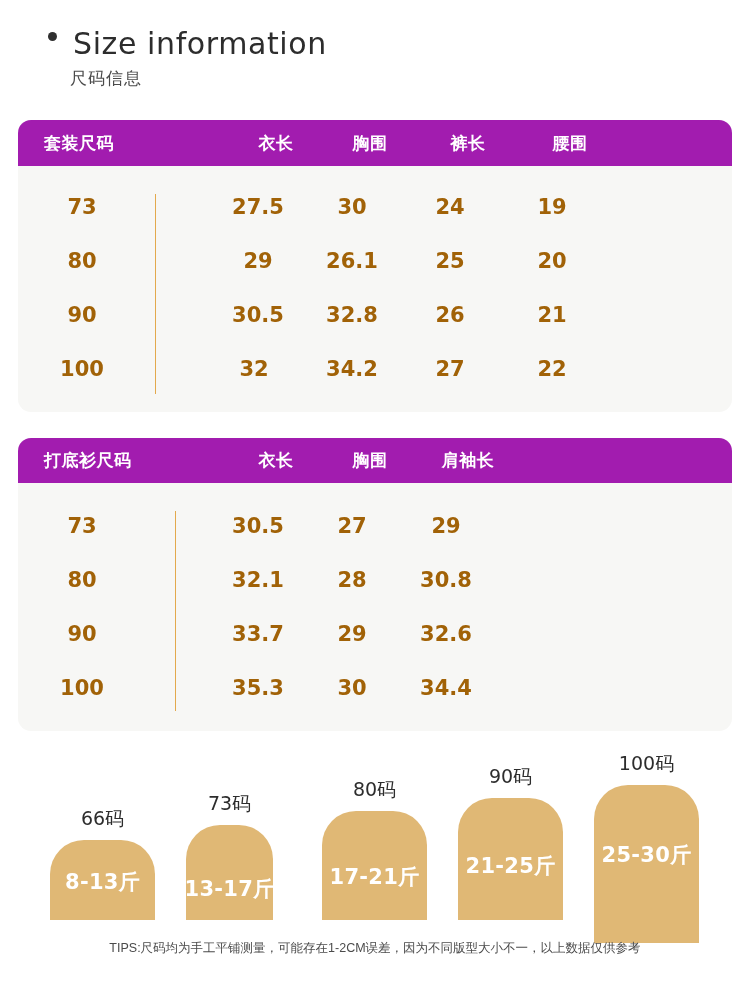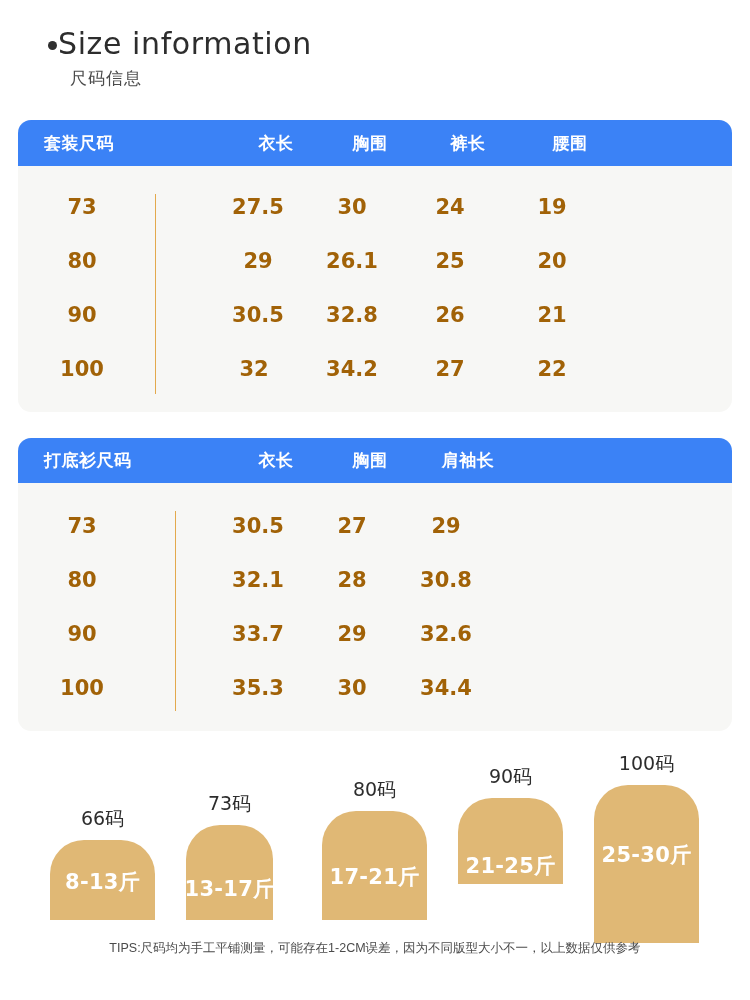--- a/index.html
+++ b/index.html
@@ -6,21 +6,21 @@
   html, body {
     width: 750px; height: 1000px;
     background: #ffffff;
     font-family: "Liberation Sans", "DejaVu Sans", sans-serif;
     overflow: hidden;
   }
   .page { position: relative; width: 750px; height: 1000px; background: #fff; }
 
   
   .heading { position: absolute; left: 48px; top: 28px; }
-  .heading-row { display: flex; align-items: center; gap: 1px; }
+  .heading-row { display: flex; align-items: flex-start; gap: 16px; }
   .bullet {
     width: 9px; height: 9px; border-radius: 50%;
     background: #2f2f2f; display: inline-block; flex: none;
     margin-top: 4px;
   }
   .title-en {
     font-size: 30px; color: #2d2d2d; letter-spacing: 0.6px;
     font-family: "DejaVu Sans", sans-serif; font-weight: 400;
     line-height: 1.05;
   }
@@ -28,21 +28,21 @@
     margin-top: 7px; margin-left: 22px;
     font-size: 17px; color: #4a4a4a; letter-spacing: 1px;
   }
 
   
   .table-card {
     position: absolute; left: 18px; width: 714px;
     background: #f7f7f5; border-radius: 13px; overflow: hidden;
   }
   .t-head {
-    height: 46px; background: #3b82f6;
+    height: 46px; background: #a21caf;
     display: flex; align-items: center;
     position: relative;
   }
   .t-head .hcell {
     position: absolute; color: #ffffff; font-size: 17px; font-weight: 700;
     letter-spacing: 0.5px; white-space: nowrap;
     transform: translateX(-50%);
   }
   .t-head .hcell.first { transform: none; }
   .t-body { position: relative; }
@@ -182,21 +182,21 @@
     <div class="arch" style="left:186px; top:825px; width:87px; height:95px;">
       <span class="arch-size" style="top:-34px;">73码</span>
       <span class="arch-weight" style="top:50px;">13-17斤</span>
     </div>
 
     <div class="arch" style="left:322px; top:811px; width:105px; height:109px;">
       <span class="arch-size" style="top:-34px;text-align:right;">80码</span>
       <span class="arch-weight" style="top:52px;">17-21斤</span>
     </div>
 
-    <div class="arch" style="left:458px; top:798px; width:105px; height:86px;">
+    <div class="arch" style="left:458px; top:798px; width:105px; height:122px;">
       <span class="arch-size" style="top:-34px;">90码</span>
       <span class="arch-weight" style="top:54px;">21-25斤</span>
     </div>
 
     <div class="arch" style="left:594px; top:785px; width:105px; height:158px;">
       <span class="arch-size" style="top:-34px;">100码</span>
       <span class="arch-weight" style="top:56px;">25-30斤</span>
     </div>
 
   </div>

